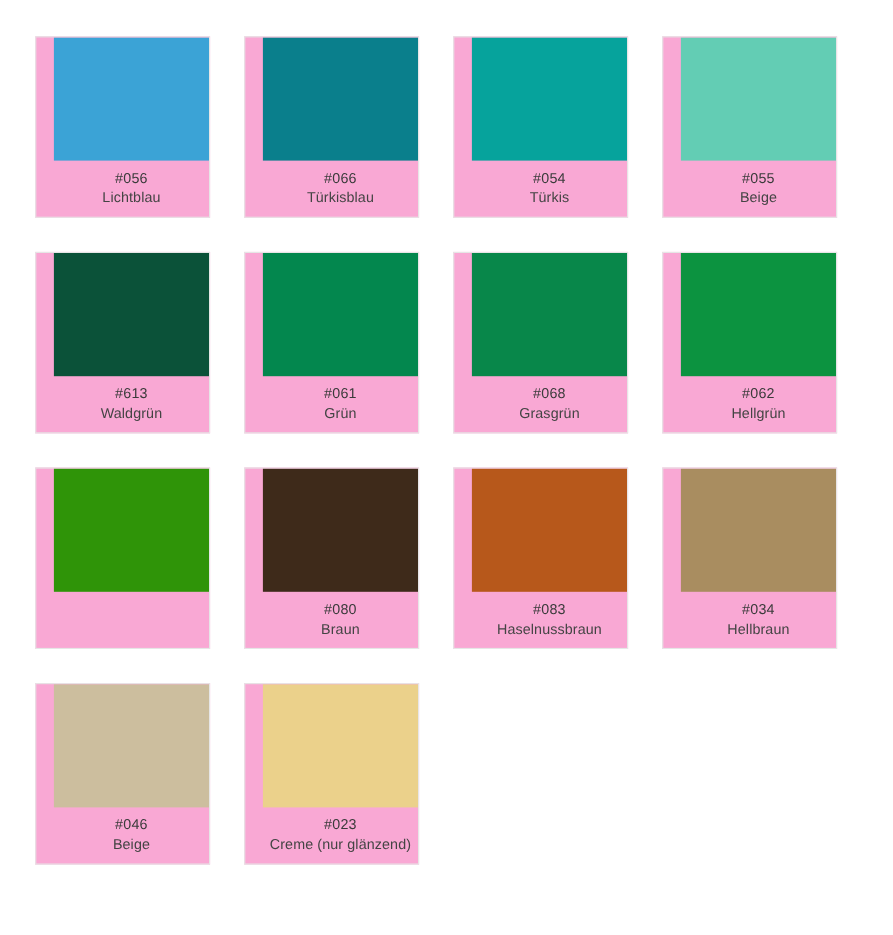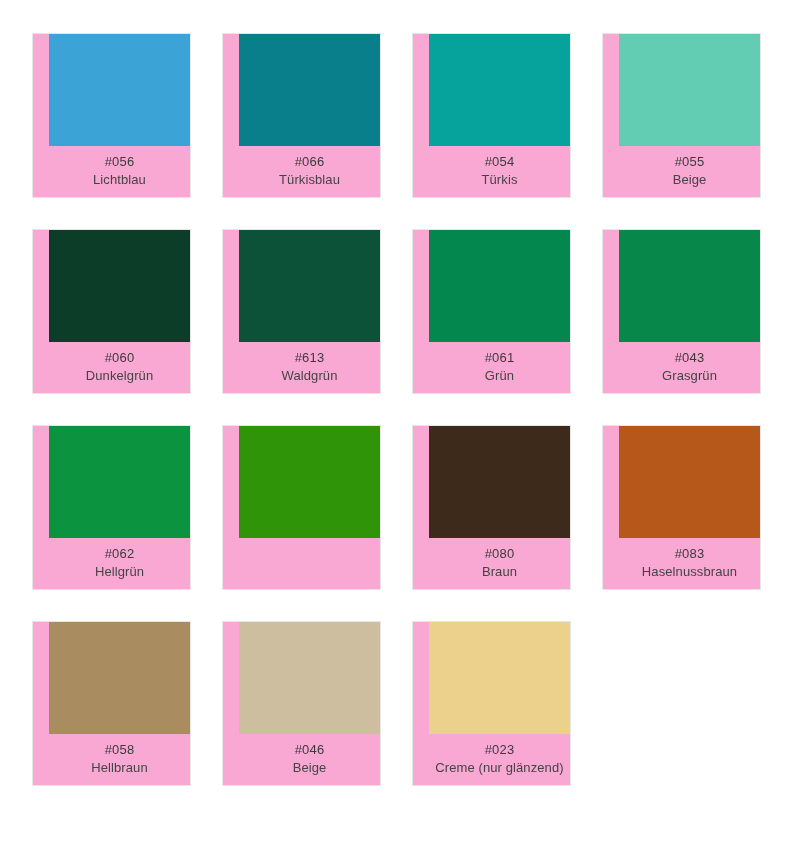--- a/index.html
+++ b/index.html
@@ -90,44 +90,37 @@
       </div>
     </div>
     <div class="swatch-card">
       <div class="swatch-color" style="background: rgb(99, 205, 180);"></div>
       <div class="swatch-caption">
         <div class="swatch-code">#055</div>
         <div class="swatch-name">Beige</div>
       </div>
     </div>
     <div class="swatch-card">
-      <div class="swatch-color" style="background: rgb(12, 61, 40);"></div>
-      <div class="swatch-caption">
-        <div class="swatch-code">#060</div>
-        <div class="swatch-name">Dunkelgrün</div>
-      </div>
-    </div>
-    <div class="swatch-card">
       <div class="swatch-color" style="background: rgb(11, 82, 57);"></div>
       <div class="swatch-caption">
         <div class="swatch-code">#613</div>
         <div class="swatch-name">Waldgrün</div>
       </div>
     </div>
     <div class="swatch-card">
       <div class="swatch-color" style="background: rgb(3, 135, 78);"></div>
       <div class="swatch-caption">
         <div class="swatch-code">#061</div>
         <div class="swatch-name">Grün</div>
       </div>
     </div>
     <div class="swatch-card">
       <div class="swatch-color" style="background: rgb(8, 135, 74);"></div>
       <div class="swatch-caption">
-        <div class="swatch-code">#043</div>
+        <div class="swatch-code">#068</div>
         <div class="swatch-name">Grasgrün</div>
       </div>
     </div>
     <div class="swatch-card">
       <div class="swatch-color" style="background: rgb(12, 147, 64);"></div>
       <div class="swatch-caption">
         <div class="swatch-code">#062</div>
         <div class="swatch-name">Hellgrün</div>
       </div>
     </div>
@@ -144,21 +137,21 @@
     <div class="swatch-card">
       <div class="swatch-color" style="background: rgb(183, 88, 27);"></div>
       <div class="swatch-caption">
         <div class="swatch-code">#083</div>
         <div class="swatch-name">Haselnussbraun</div>
       </div>
     </div>
     <div class="swatch-card">
       <div class="swatch-color" style="background: rgb(169, 141, 96);"></div>
       <div class="swatch-caption">
-        <div class="swatch-code">#058</div>
+        <div class="swatch-code">#034</div>
         <div class="swatch-name">Hellbraun</div>
       </div>
     </div>
     <div class="swatch-card">
       <div class="swatch-color" style="background: rgb(204, 190, 158);"></div>
       <div class="swatch-caption">
         <div class="swatch-code">#046</div>
         <div class="swatch-name">Beige</div>
       </div>
     </div>

